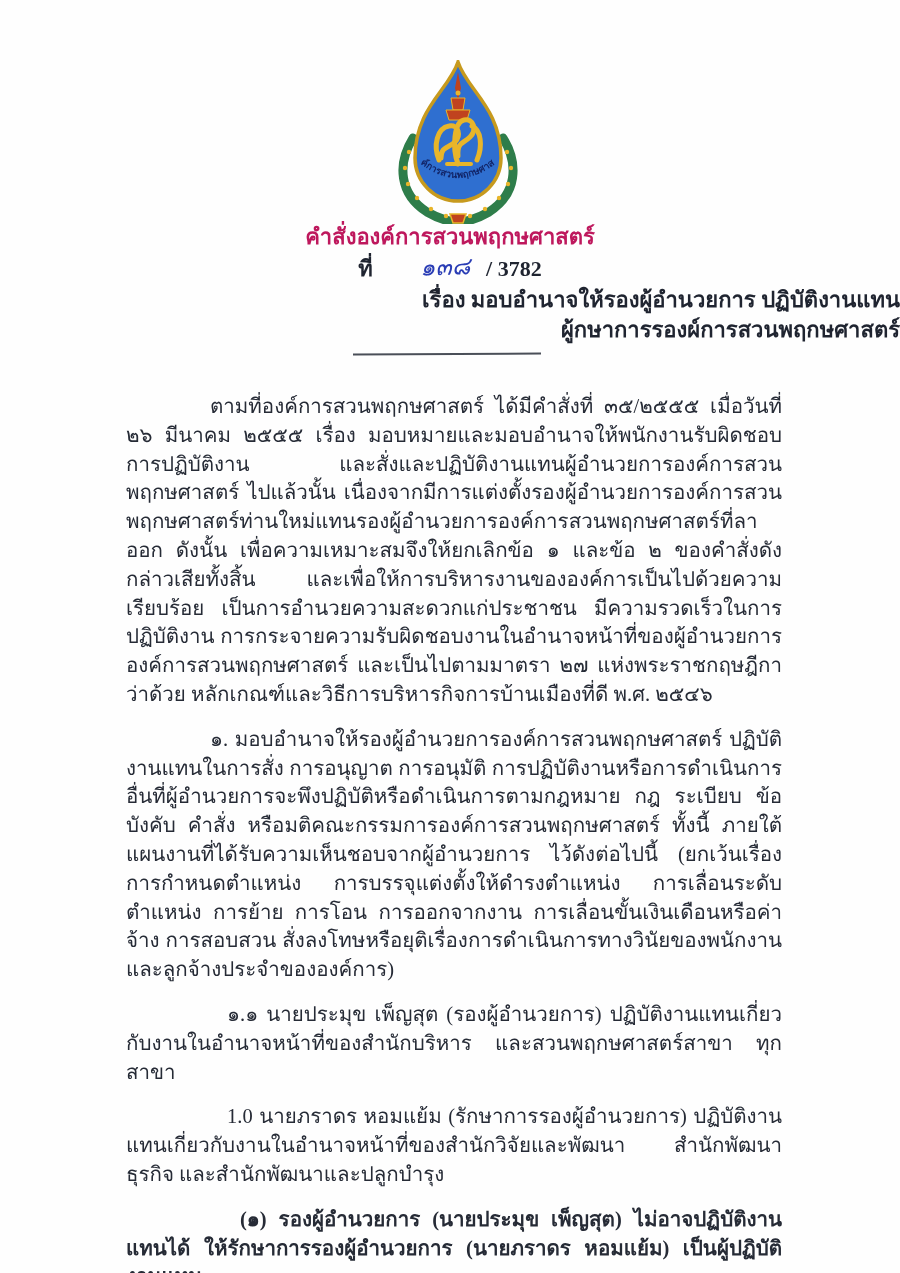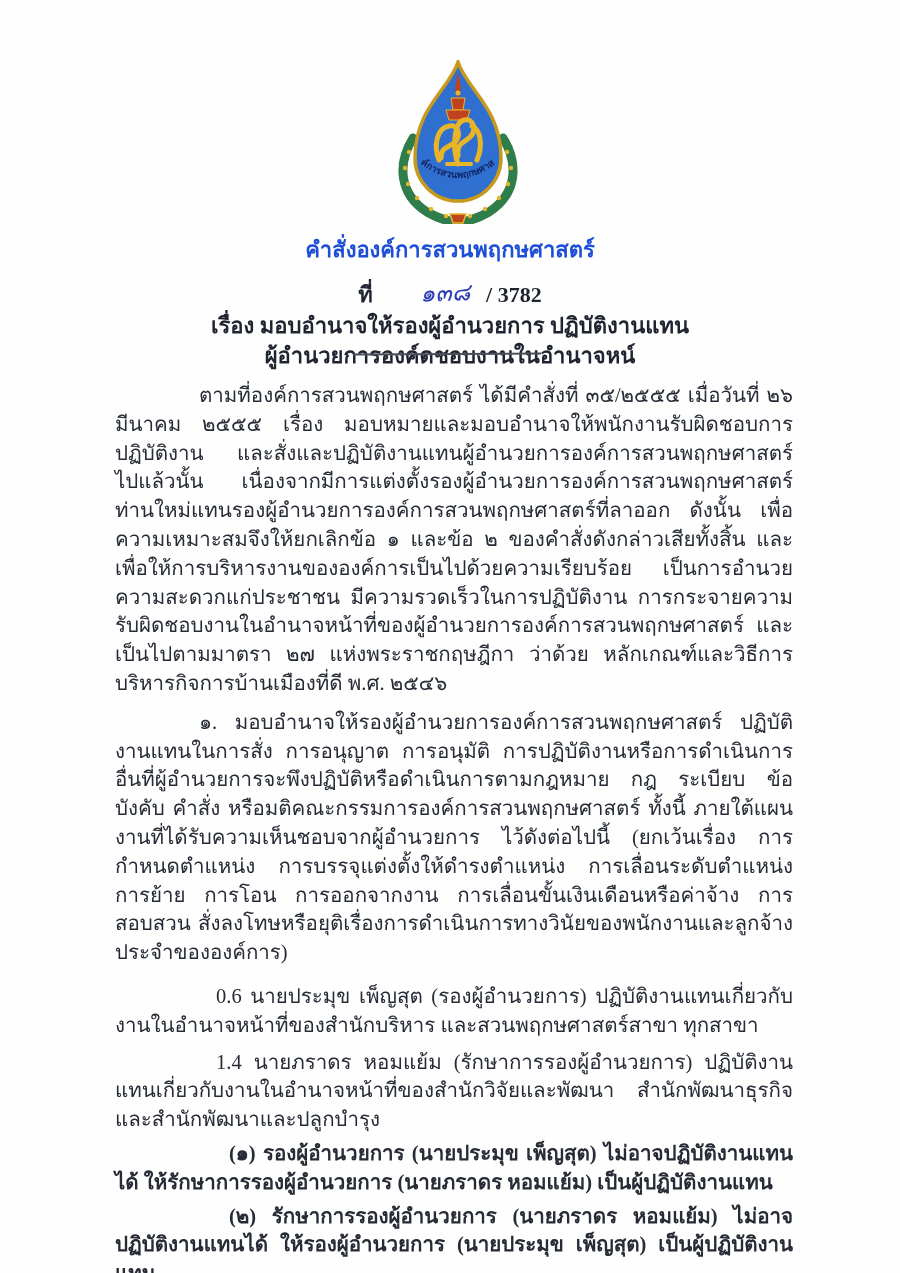--- a/index.html
+++ b/index.html
@@ -28,23 +28,23 @@
   .heading-block {
     position: absolute;
     top: 222px;
     left: 0;
     width: 100%;
     text-align: center;
   }
   .doc-title {
     font-size: 22px;
     font-weight: bold;
-    color: #1d4ed8;
+    color: #be185d;
     line-height: 30px;
-    margin: 13px;
+    margin: 0;
   }
   .number-line {
     font-size: 22px;
     font-weight: bold;
     color: #1f2430;
     line-height: 32px;
     margin: 0;
   }
   .number-line .no-prefix { margin-right: 42px; }
   .handwritten {
@@ -56,41 +56,42 @@
     font-size: 24px;
     transform: rotate(-2deg) translateY(-1px);
     margin-right: 10px;
   }
   .subject-line {
     font-size: 22px;
     font-weight: bold;
     color: #1f2430;
     line-height: 30px;
     margin: 0;
+    text-align: right;
   }
   .divider {
     position: absolute;
     top: 353px;
     left: 353px;
     width: 188px;
     height: 0;
     border-top: 2px solid #4a4f58;
     transform: rotate(-0.3deg);
   }
   .content {
     position: absolute;
     top: 376px;
     left: 110px;
     width: 688px;
     font-size: 20.5px;
     line-height: 28.8px;
     text-align: justify;
     color: #262b36;
   }
-  .content p { margin: 5px; }
+  .content p { margin: 16px; }
   .p-main   { text-indent: 84px; }
   .p-sub    { text-indent: 101px; }
   .p-case   { text-indent: 114px; }
   .p-enum   { text-indent: 114px; font-weight: bold; }
   .mt-sm { margin-top: 8px !important; }
   .mt-md { margin-top: 10px !important; }
   .mt-lg { margin-top: 15px !important; }
 </style>
 </head>
 <body>
@@ -145,27 +146,27 @@
 
   <div class="heading-block">
     <p class="doc-title">คำสั่งองค์การสวนพฤกษศาสตร์</p>
     <p class="number-line">
       <span class="no-prefix">ที่</span>
       <span class="handwritten">๑๓๘</span>
       <span>/</span>
       <span>3782</span>
     </p>
     <p class="subject-line">เรื่อง  มอบอำนาจให้รองผู้อำนวยการ ปฏิบัติงานแทน</p>
-    <p class="subject-line">ผู้อำนวยการองค์ดชอบงานในอำนาจหน์</p>
+    <p class="subject-line">ผู้กษาการรองผ์การสวนพฤกษศาสตร์</p>
   </div>
 
   <div class="divider"></div>
 
   <div class="content">
     <p class="p-main">ตามที่องค์การสวนพฤกษศาสตร์ ได้มีคำสั่งที่ ๓๕/๒๕๕๕ เมื่อวันที่ ๒๖ มีนาคม ๒๕๕๕ เรื่อง มอบหมายและมอบอำนาจให้พนักงานรับผิดชอบการปฏิบัติงาน และสั่งและปฏิบัติงานแทนผู้อำนวยการองค์การสวนพฤกษศาสตร์ ไปแล้วนั้น เนื่องจากมีการแต่งตั้งรองผู้อำนวยการองค์การสวนพฤกษศาสตร์ท่านใหม่แทนรองผู้อำนวยการองค์การสวนพฤกษศาสตร์ที่ลาออก ดังนั้น เพื่อความเหมาะสมจึงให้ยกเลิกข้อ ๑ และข้อ ๒ ของคำสั่งดังกล่าวเสียทั้งสิ้น และเพื่อให้การบริหารงานขององค์การเป็นไปด้วยความเรียบร้อย เป็นการอำนวยความสะดวกแก่ประชาชน มีความรวดเร็วในการปฏิบัติงาน การกระจายความรับผิดชอบงานในอำนาจหน้าที่ของผู้อำนวยการองค์การสวนพฤกษศาสตร์ และเป็นไปตามมาตรา ๒๗ แห่งพระราชกฤษฎีกา ว่าด้วย หลักเกณฑ์และวิธีการบริหารกิจการบ้านเมืองที่ดี พ.ศ. ๒๕๔๖</p>
     <p class="p-main mt-md">๑. มอบอำนาจให้รองผู้อำนวยการองค์การสวนพฤกษศาสตร์ ปฏิบัติงานแทนในการสั่ง การอนุญาต การอนุมัติ การปฏิบัติงานหรือการดำเนินการอื่นที่ผู้อำนวยการจะพึงปฏิบัติหรือดำเนินการตามกฎหมาย กฎ ระเบียบ ข้อบังคับ คำสั่ง หรือมติคณะกรรมการองค์การสวนพฤกษศาสตร์ ทั้งนี้ ภายใต้แผนงานที่ได้รับความเห็นชอบจากผู้อำนวยการ ไว้ดังต่อไปนี้ (ยกเว้นเรื่อง การกำหนดตำแหน่ง การบรรจุแต่งตั้งให้ดำรงตำแหน่ง การเลื่อนระดับตำแหน่ง การย้าย การโอน การออกจากงาน การเลื่อนขั้นเงินเดือนหรือค่าจ้าง การสอบสวน สั่งลงโทษหรือยุติเรื่องการดำเนินการทางวินัยของพนักงานและลูกจ้างประจำขององค์การ)</p>
-    <p class="p-sub mt-lg">0.6 นายประมุข  เพ็ญสุต (รองผู้อำนวยการ) ปฏิบัติงานแทนเกี่ยวกับงานในอำนาจหน้าที่ของสำนักบริหาร และสวนพฤกษศาสตร์สาขา ทุกสาขา</p>
-    <p class="p-sub mt-sm">1.4 นายภราดร  หอมแย้ม (รักษาการรองผู้อำนวยการ) ปฏิบัติงานแทนเกี่ยวกับงานในอำนาจหน้าที่ของสำนักวิจัยและพัฒนา สำนักพัฒนาธุรกิจ และสำนักพัฒนาและปลูกบำรุง</p>
+    <p class="p-sub mt-lg">๑.๑ นายประมุข  เพ็ญสุต (รองผู้อำนวยการ) ปฏิบัติงานแทนเกี่ยวกับงานในอำนาจหน้าที่ของสำนักบริหาร และสวนพฤกษศาสตร์สาขา ทุกสาขา</p>
+    <p class="p-sub mt-sm">1.0 นายภราดร  หอมแย้ม (รักษาการรองผู้อำนวยการ) ปฏิบัติงานแทนเกี่ยวกับงานในอำนาจหน้าที่ของสำนักวิจัยและพัฒนา สำนักพัฒนาธุรกิจ และสำนักพัฒนาและปลูกบำรุง</p>
     <p class="p-enum">(๑)   รองผู้อำนวยการ (นายประมุข  เพ็ญสุต) ไม่อาจปฏิบัติงานแทนได้ ให้รักษาการรองผู้อำนวยการ (นายภราดร  หอมแย้ม) เป็นผู้ปฏิบัติงานแทน</p>
     <p class="p-enum">(๒)   รักษาการรองผู้อำนวยการ (นายภราดร  หอมแย้ม) ไม่อาจปฏิบัติงานแทนได้ ให้รองผู้อำนวยการ (นายประมุข  เพ็ญสุต) เป็นผู้ปฏิบัติงานแทน</p>
   </div>
 
 </div>
 
 </body></html>

